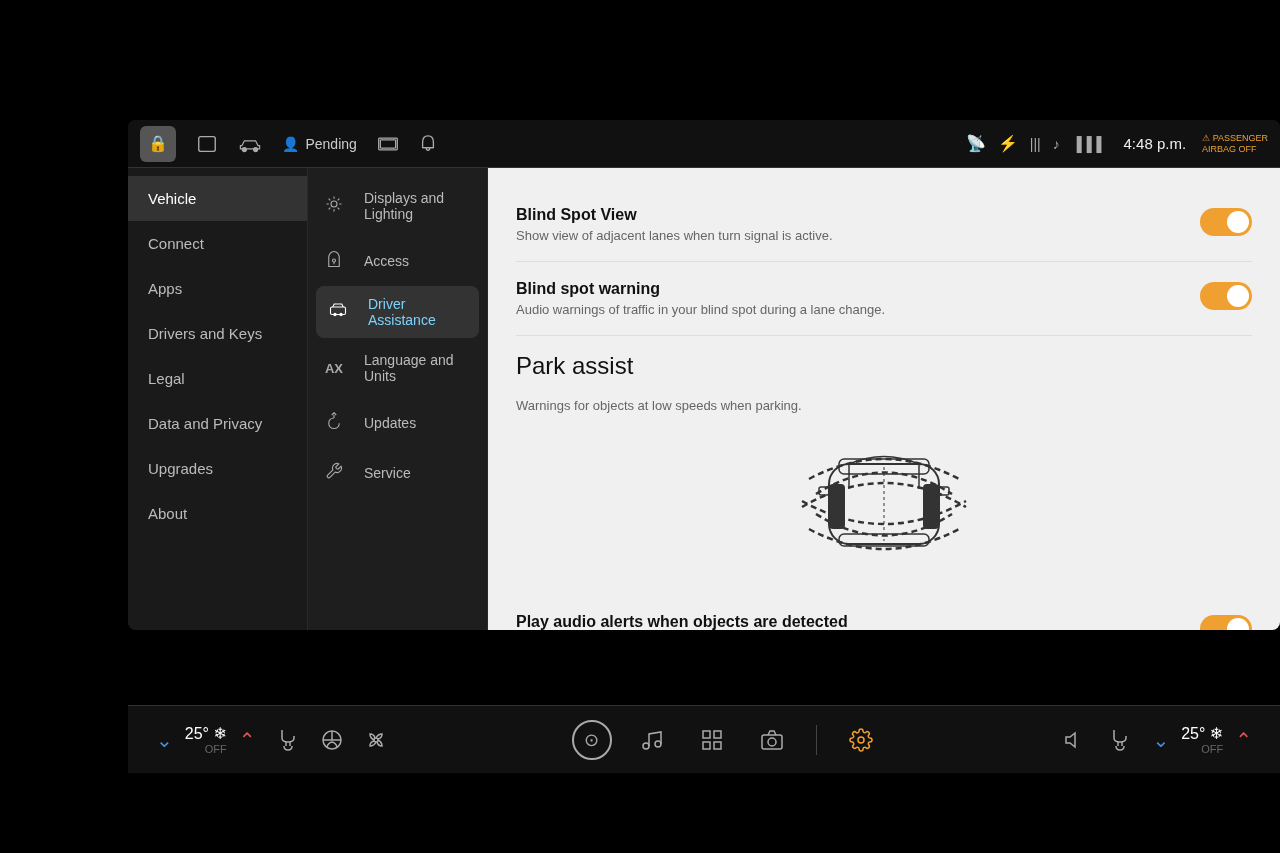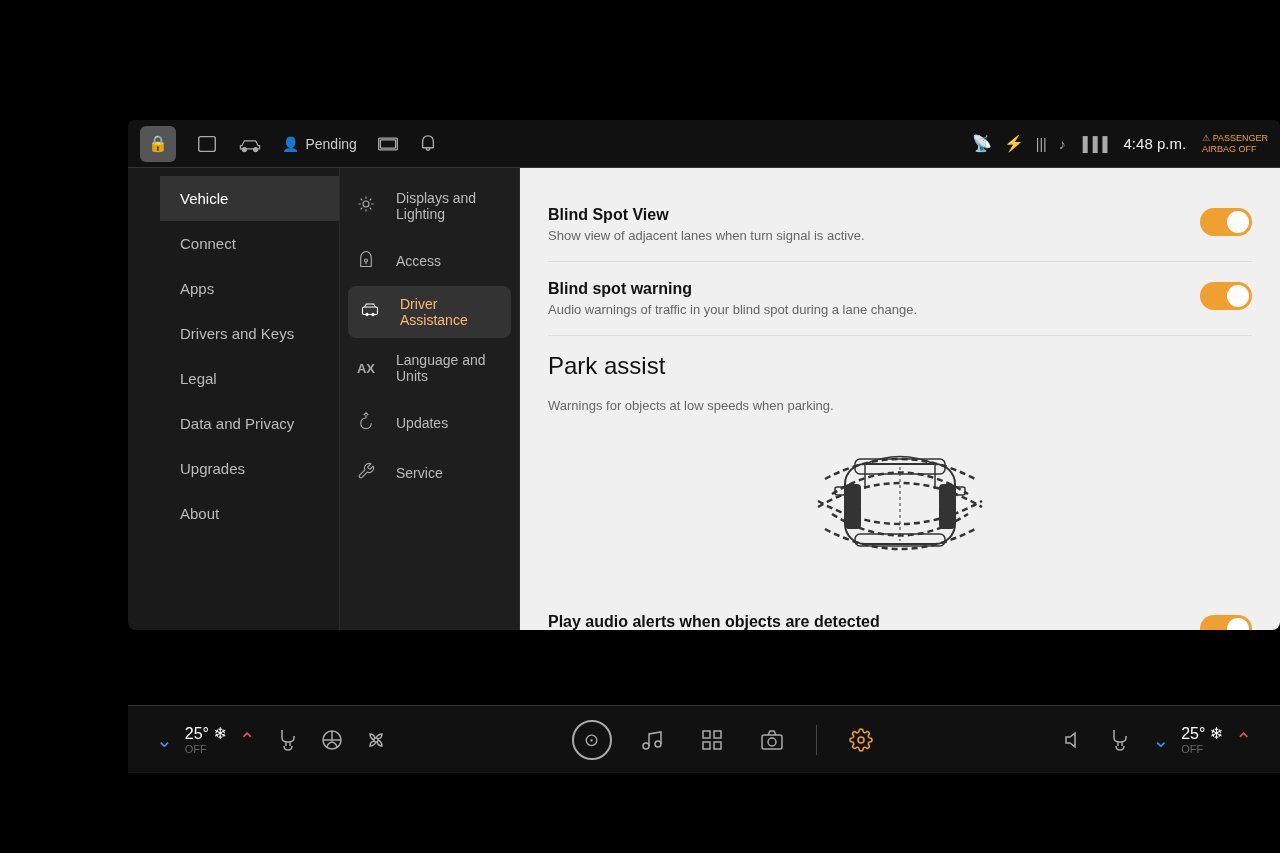--- a/index.html
+++ b/index.html
@@ -83,34 +83,34 @@
     .status-icons {
       display: flex;
       align-items: center;
       gap: 12px;
     }
 
     .time-display {
       font-size: 15px;
       color: #eee;
       font-weight: 500;
+      margin-left: 6px;
     }
 
     .airbag-indicator {
       font-size: 10px;
       color: #999;
       line-height: 1.2;
     }
 
     
     .content-area {
       flex: 1;
       display: flex;
       overflow: hidden;
-      padding-left: 32px;
     }
 
     
     .left-sidebar {
       width: 180px;
       background: #1a1a1a;
       border-right: 1px solid #2a2a2a;
       padding: 8px 0;
       flex-shrink: 0;
     }
@@ -272,21 +272,21 @@
       gap: 20px;
     }
 
     .taskbar-right {
       display: flex;
       align-items: center;
       gap: 4px;
     }
 
     .temp-value {
-      text-align: left;
+      text-align: right;
     }
 
     .temp-number {
       color: #fff;
       font-size: 16px;
       font-weight: 500;
     }
 
     .temp-status {
       color: #666;
@@ -438,21 +438,21 @@
 
       <div class="middle-item active">
         <span class="middle-icon">
           <svg width="18" height="18" viewBox="0 0 24 24" fill="none" stroke="#fff" stroke-width="1.5">
             <rect x="2" y="8" width="20" height="10" rx="2"></rect>
             <path d="M5 8 L7 4 L17 4 L19 8"></path>
             <circle cx="8" cy="18" r="1.5" fill="#fff"></circle>
             <circle cx="16" cy="18" r="1.5" fill="#fff"></circle>
           </svg>
         </span>
-        <span style="color:#fdba74;">Driver Assistance</span>
+        <span style="color:#7dd3fc;">Driver Assistance</span>
       </div>
 
       <div class="middle-item">
         <span class="middle-icon" style="font-size:13px;color:#aaa;font-weight:bold;">AX</span>
         <span>Language and Units</span>
       </div>
 
       <div class="middle-item">
         <span class="middle-icon">
           <svg width="18" height="18" viewBox="0 0 24 24" fill="none" stroke="#aaa" stroke-width="1.5">

